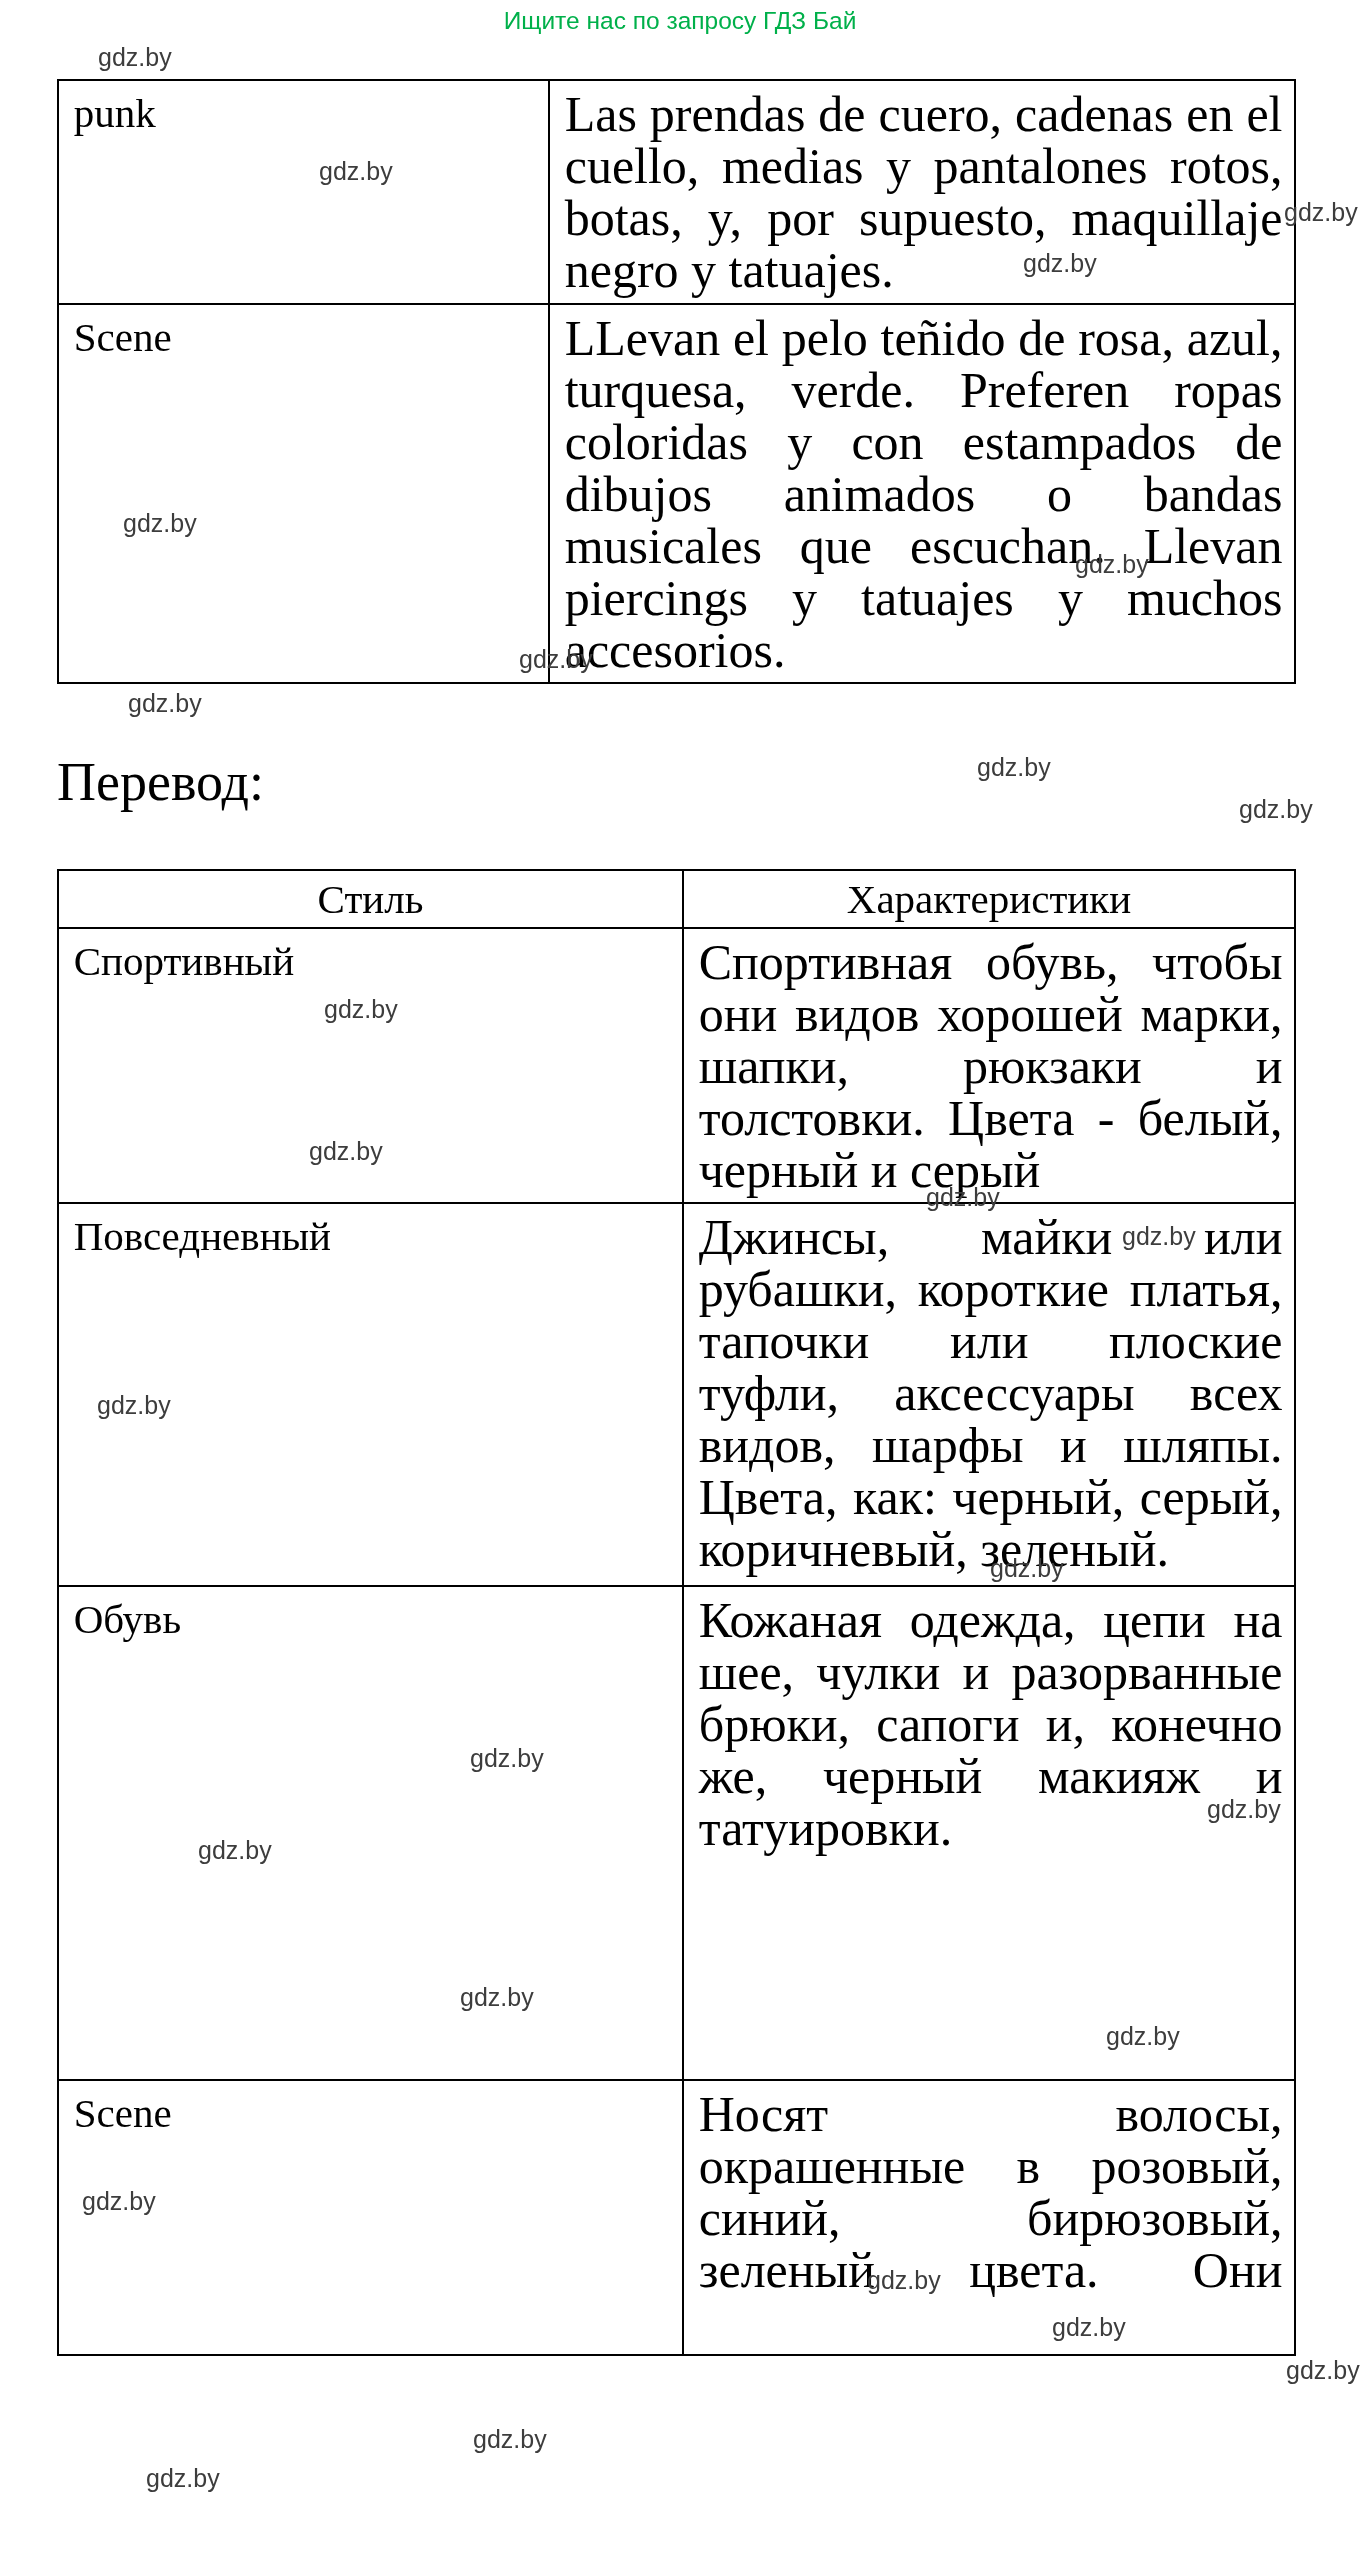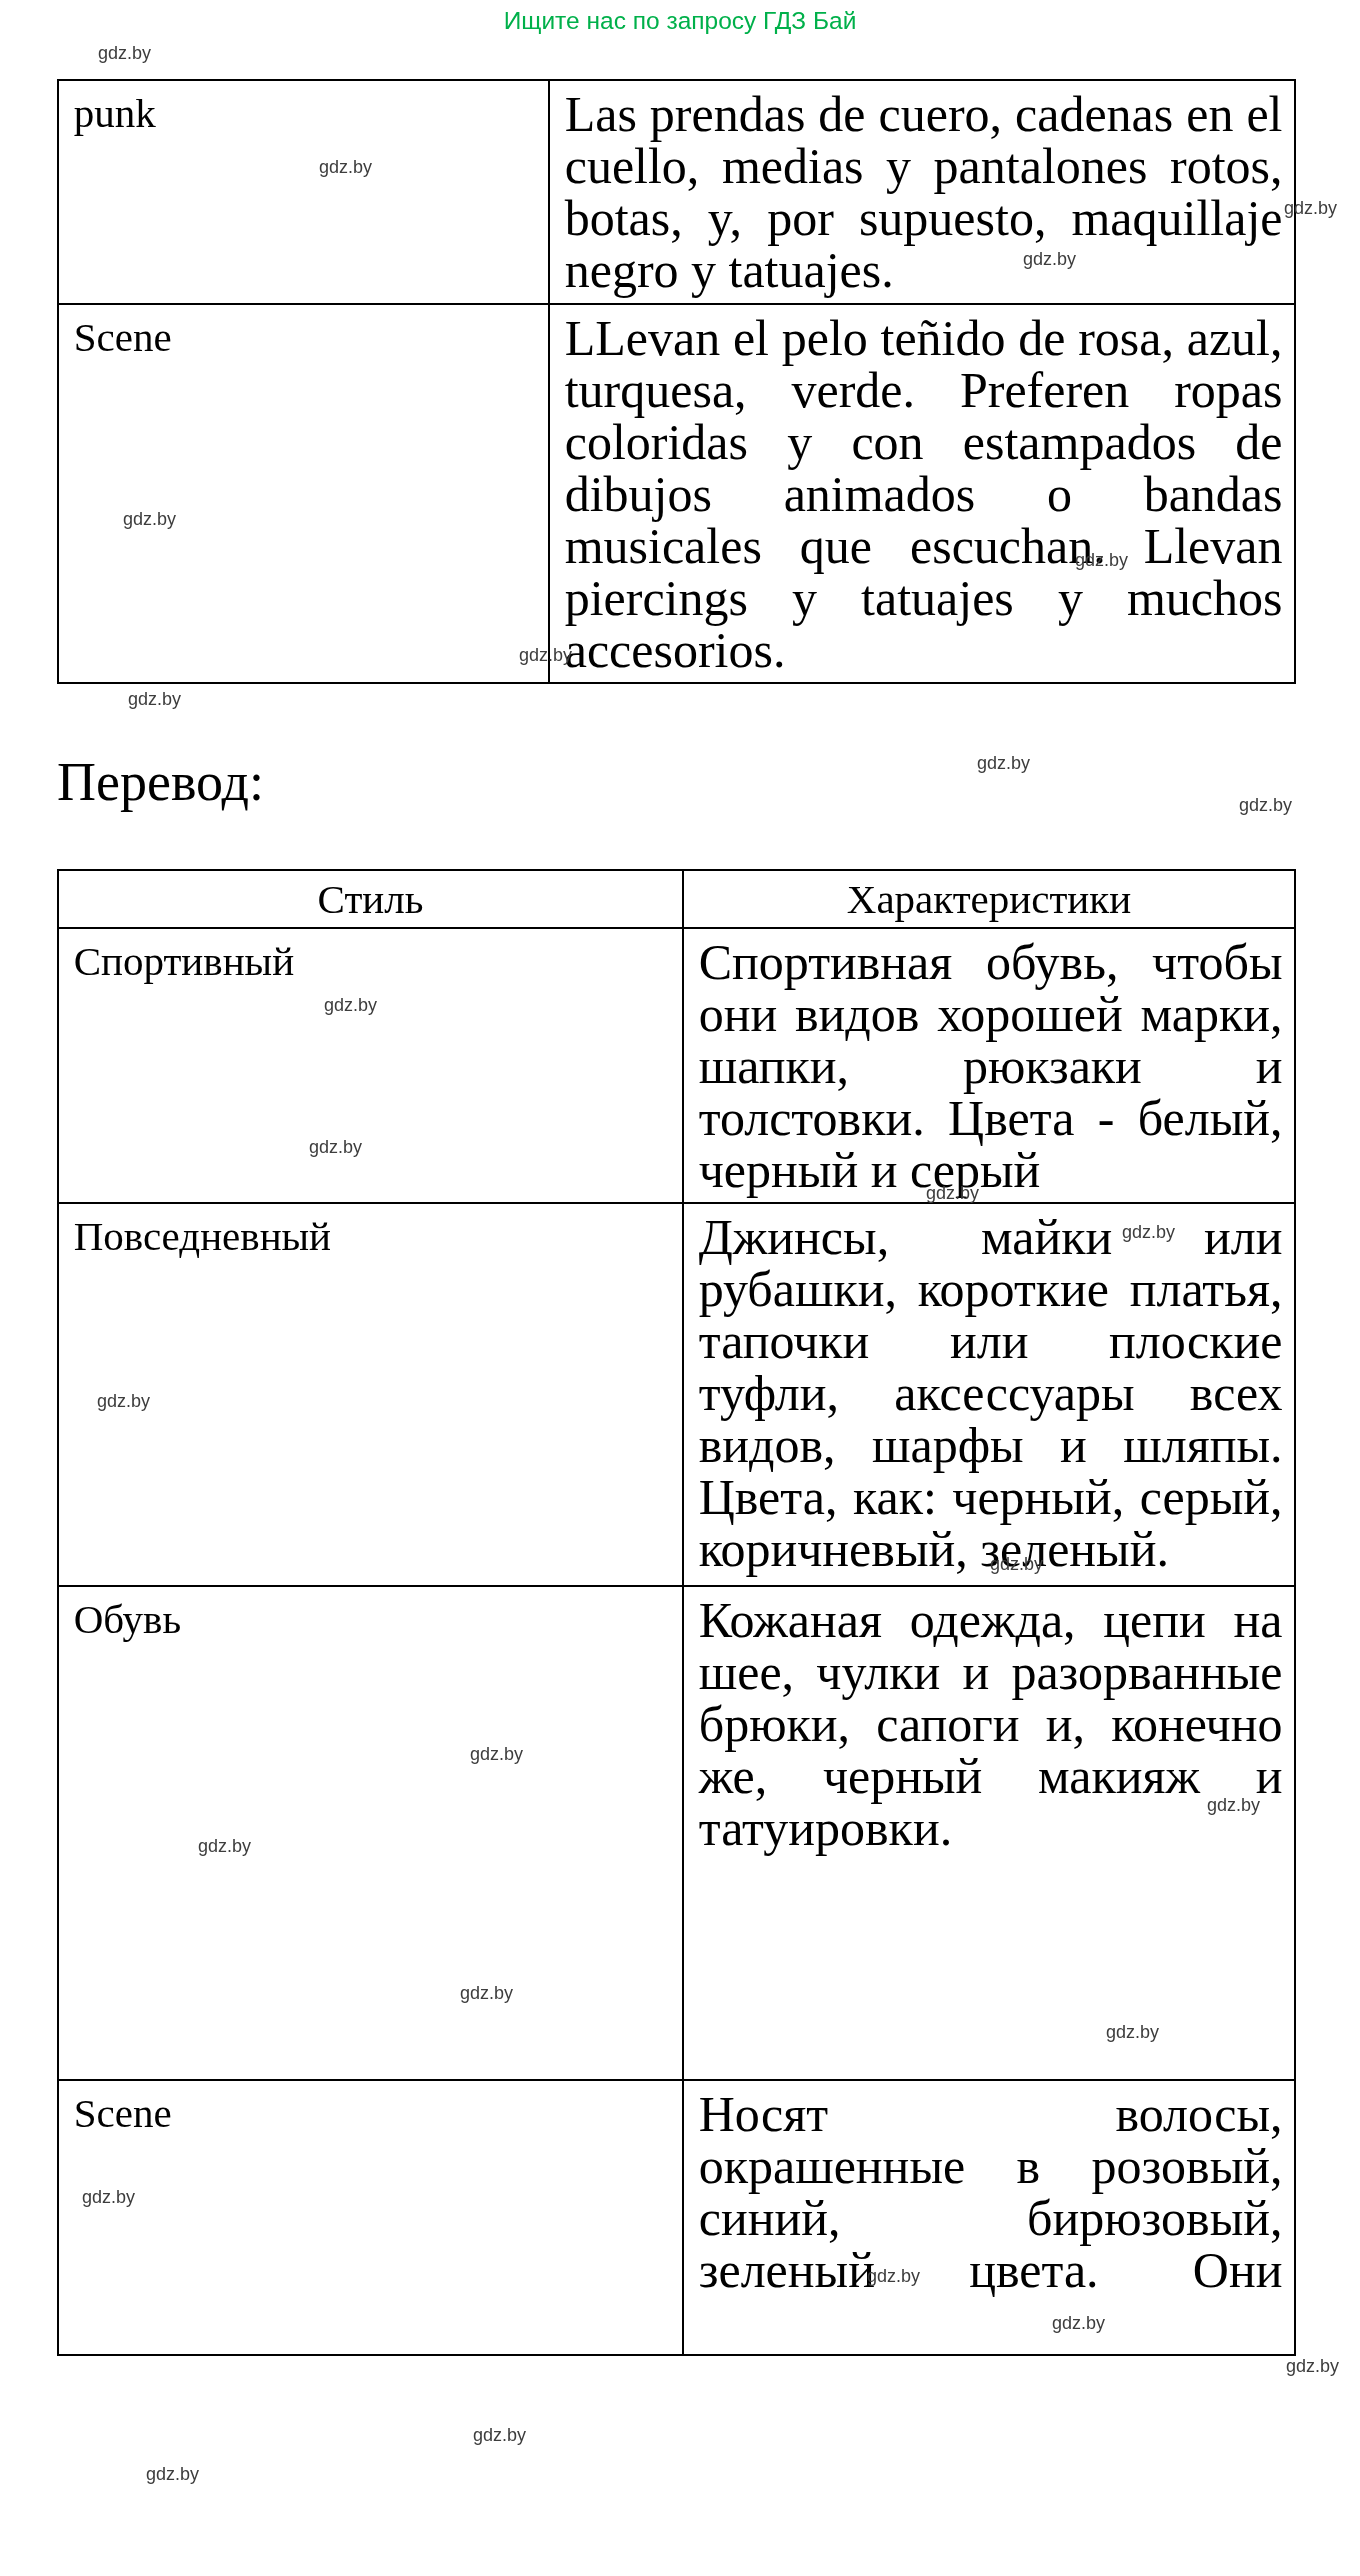--- a/index.html
+++ b/index.html
@@ -17,21 +17,21 @@
     top: 6.5px; left: 0;
     width: 100%;
     text-align: center;
     font-family: "Liberation Sans", sans-serif;
     font-size: 24.5px;
     color: #00b04a;
   }
   .watermark {
     position: absolute;
     font-family: "Liberation Sans", sans-serif;
-    font-size: 18px;
+    font-size: 25px;
     color: #3d3d3d;
     white-space: nowrap;
     z-index: 5;
   }
   table.tbl {
     position: absolute;
     left: 57px;
     width: 1237px;
     border-collapse: collapse;
     table-layout: fixed;

